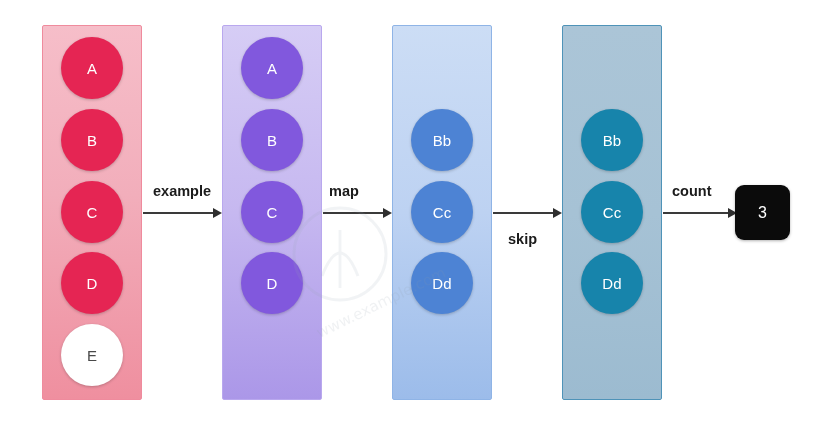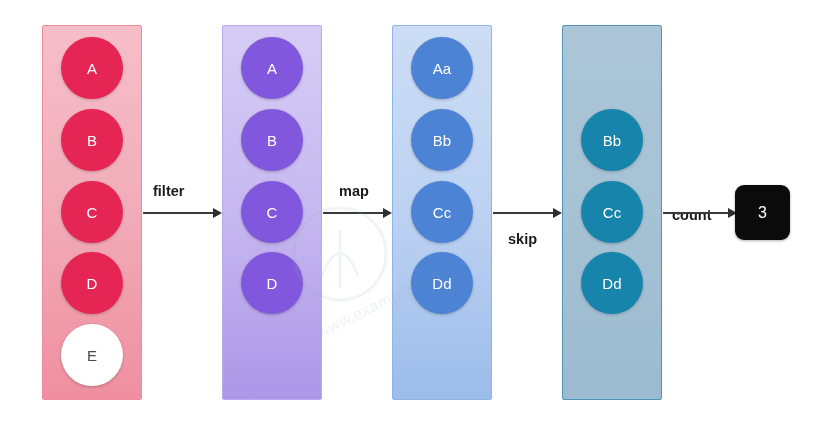--- a/index.html
+++ b/index.html
@@ -134,31 +134,31 @@
   }
 
   .arrow-filter { left: 143px; width: 79px; }
   .arrow-filter .line { width: 70px; }
   .arrow-filter .head { left: 70px; }
   .label-filter { left: 153px; }
 
   .arrow-map { left: 323px; width: 69px; }
   .arrow-map .line { width: 60px; }
   .arrow-map .head { left: 60px; }
-  .label-map { left: 339px; text-align: center; }
+  .label-map { left: 329px; text-align: center; }
 
   .arrow-skip { left: 493px; width: 69px; }
   .arrow-skip .line { width: 60px; }
   .arrow-skip .head { left: 60px; }
   .label-skip { left: 508px; margin-top: 48px; }
 
   .arrow-count { left: 663px; width: 74px; }
   .arrow-count .line { width: 65px; }
   .arrow-count .head { left: 65px; }
-  .label-count { left: 672px; margin-top: 24px; }
+  .label-count { left: 672px; }
 
   
   .result-box {
     position: absolute;
     left: 735px;
     top: 185px;
     width: 55px;
     height: 55px;
     background: #0b0b0b;
     border-radius: 9px;
@@ -186,21 +186,21 @@
   <div class="item red col1 row3">
       <span>C</span>
     </div>
   <div class="item red col1 row4">
       <span>D</span>
     </div>
   <div class="item empty col1 row5">
       <span>E</span>
     </div>
 
-  <div class="arrow-label label-filter">filter</div>
+  <div class="arrow-label label-filter">example</div>
   <div class="arrow arrow-filter">
     <div class="line"></div>
     <div class="head"></div>
   </div>
 
   <div class="stage stage-filter"></div>
   <div class="item purple col2 row1">
       <span>A</span>
     </div>
   <div class="item purple col2 row2">
@@ -213,23 +213,20 @@
       <span>D</span>
     </div>
 
   <div class="arrow-label label-map">map</div>
   <div class="arrow arrow-map">
     <div class="line"></div>
     <div class="head"></div>
   </div>
 
   <div class="stage stage-map"></div>
-  <div class="item blue col3 row1">
-      <span>Aa</span>
-    </div>
   <div class="item blue col3 row2">
       <span>Bb</span>
     </div>
   <div class="item blue col3 row3">
       <span>Cc</span>
     </div>
   <div class="item blue col3 row4">
       <span>Dd</span>
     </div>
 

